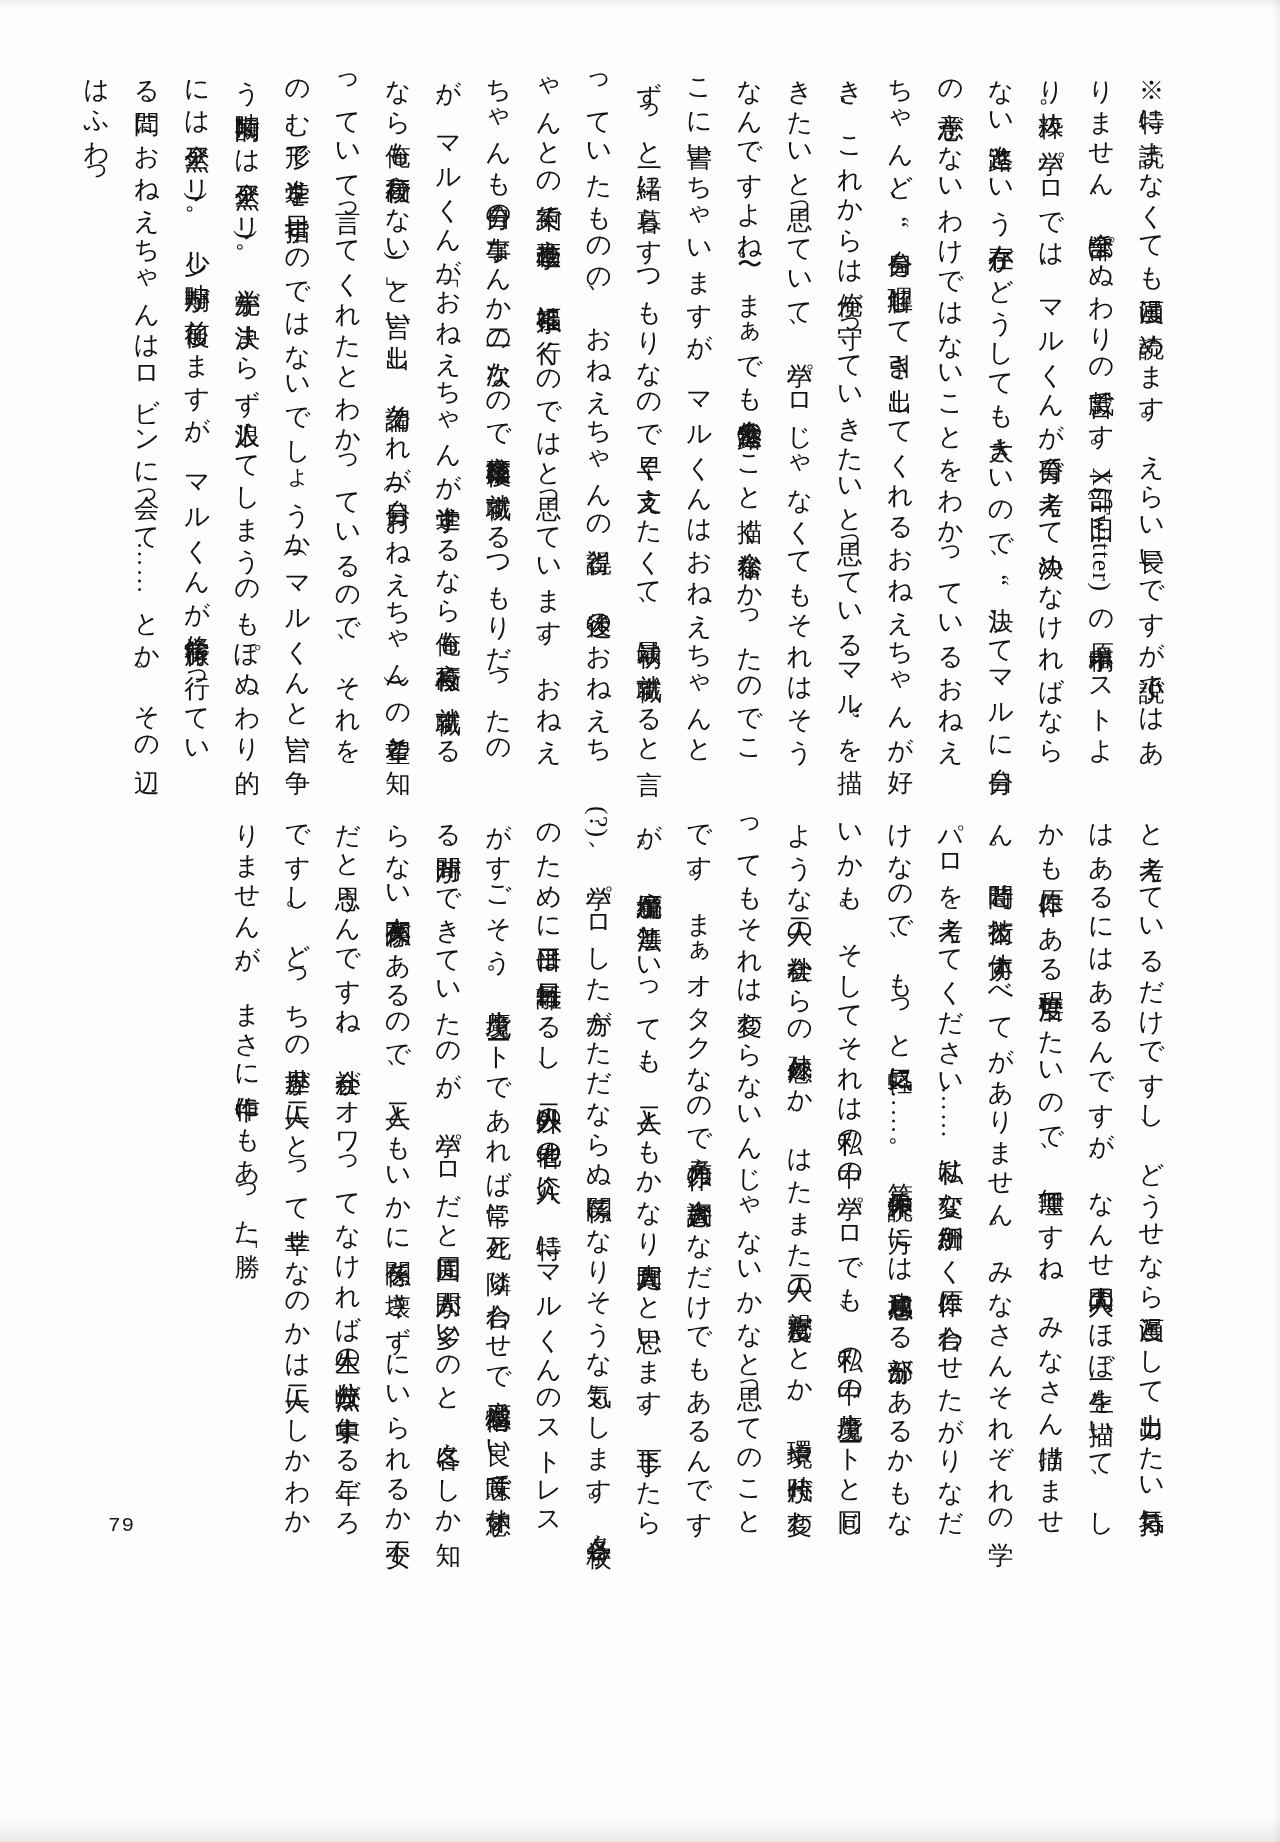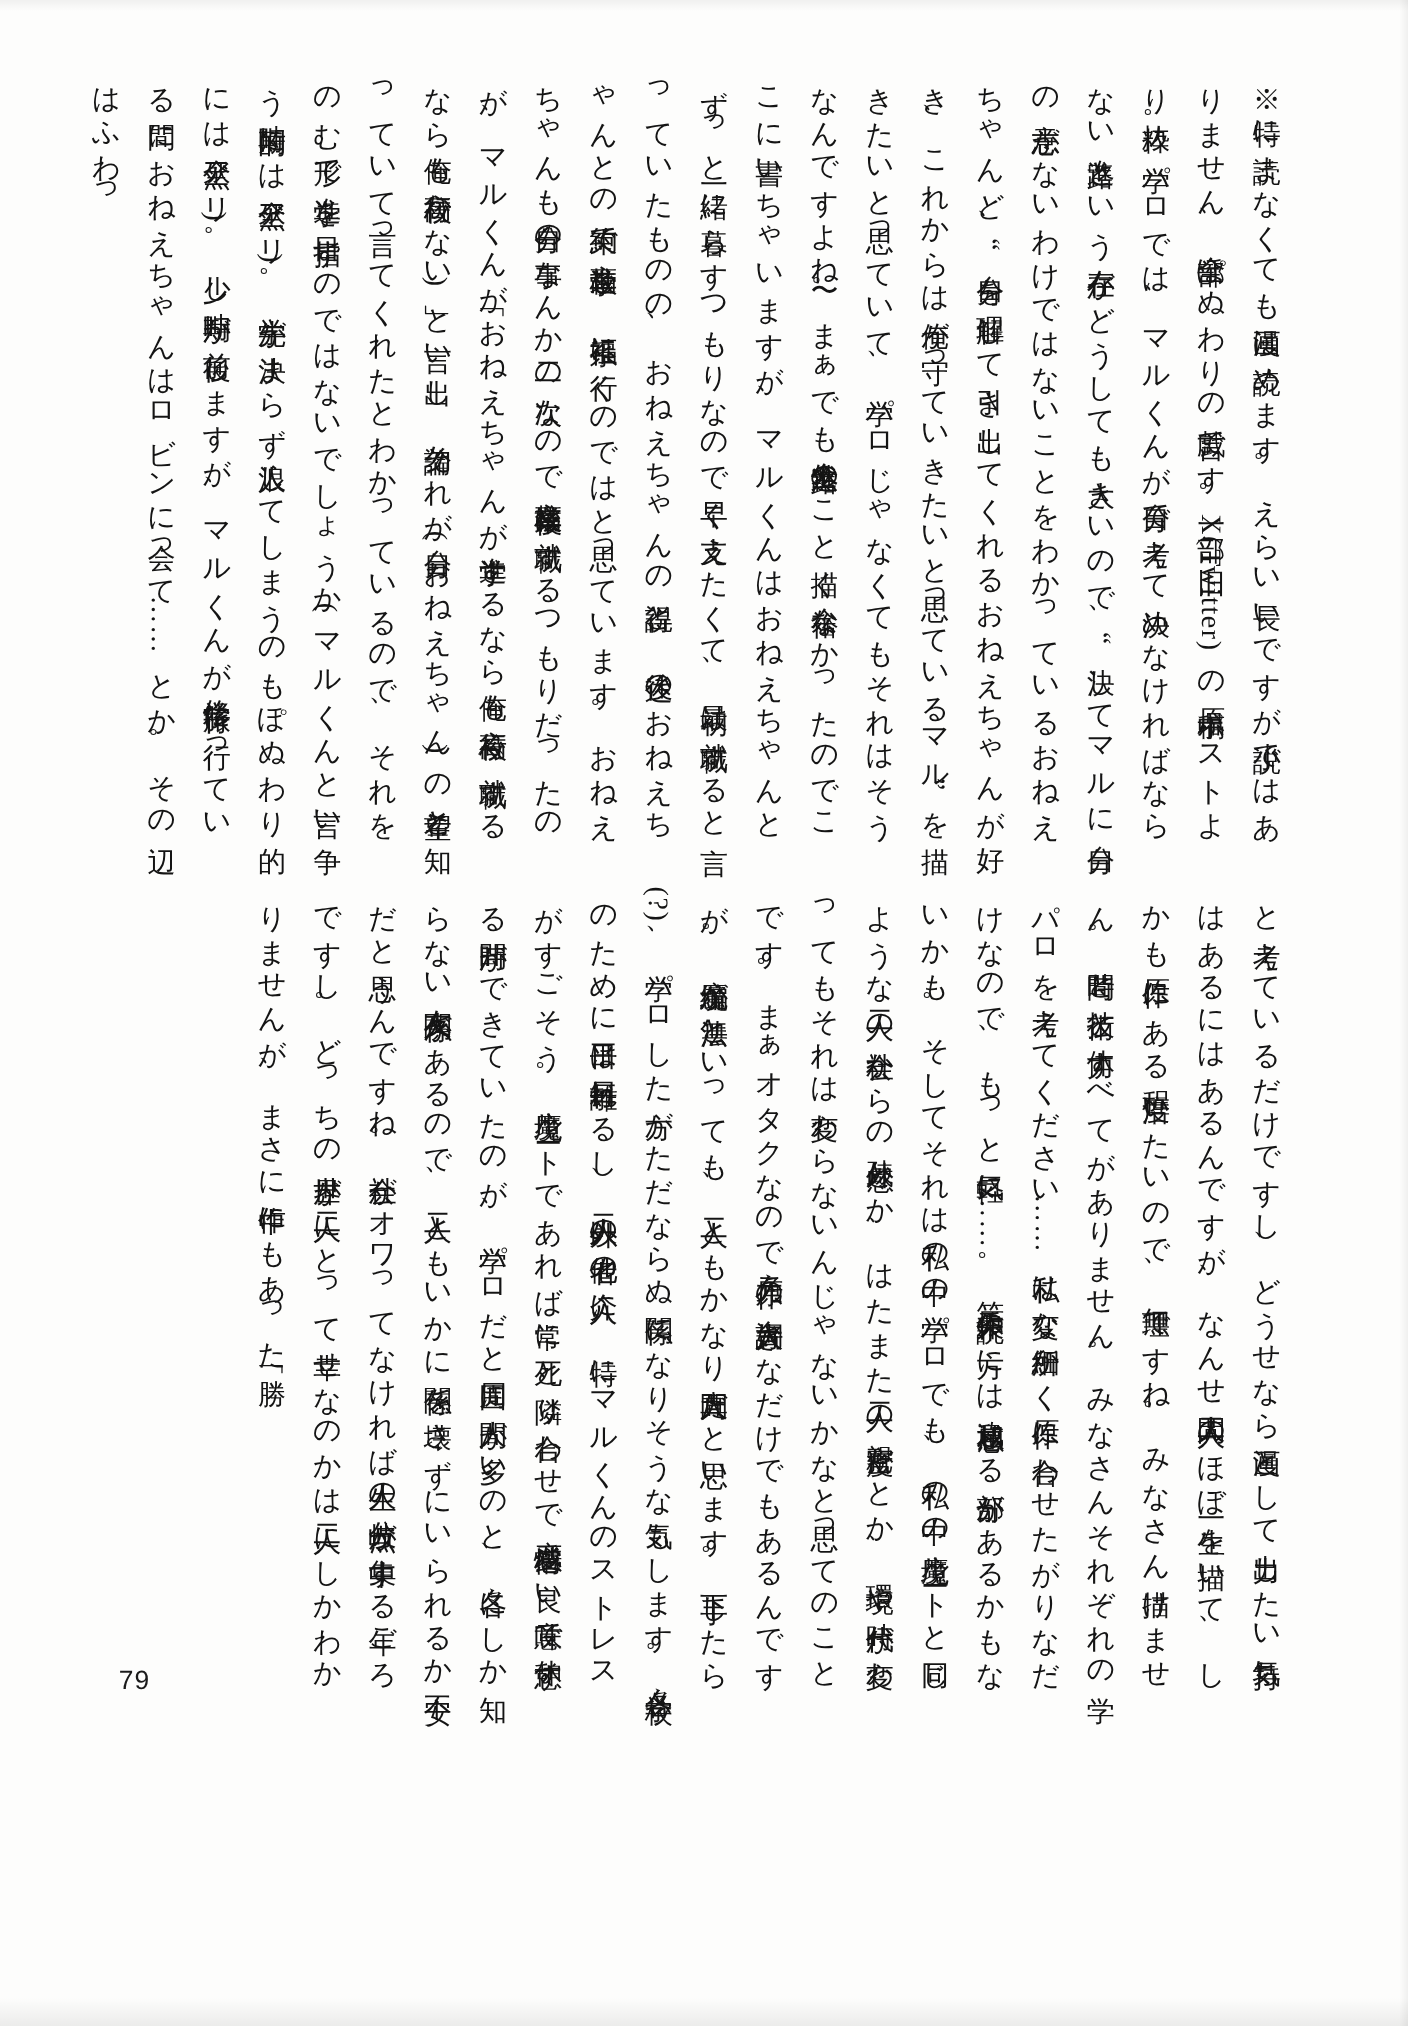--- a/index.html
+++ b/index.html
@@ -52,22 +52,22 @@
   .vblock p {
     margin: 0;
     padding: 0;
   }
 
   
   #folio {
     position: absolute;
     left: 108px;
     top: 1514px;
-    font-family: Liberation Sans, sans-serif;
-    font-size: 24px;
+    font-family: Liberation Mono, monospace;
+    font-size: 21px;
     letter-spacing: 0.04em;
     color: #1a1a1a;
   }
 
   
   #scan-edge-top {
     position: absolute;
     left: 0; top: 0; width: 1280px; height: 10px;
     background: linear-gradient(to bottom, rgba(0,0,0,0.05), rgba(0,0,0,0));
     pointer-events: none;

